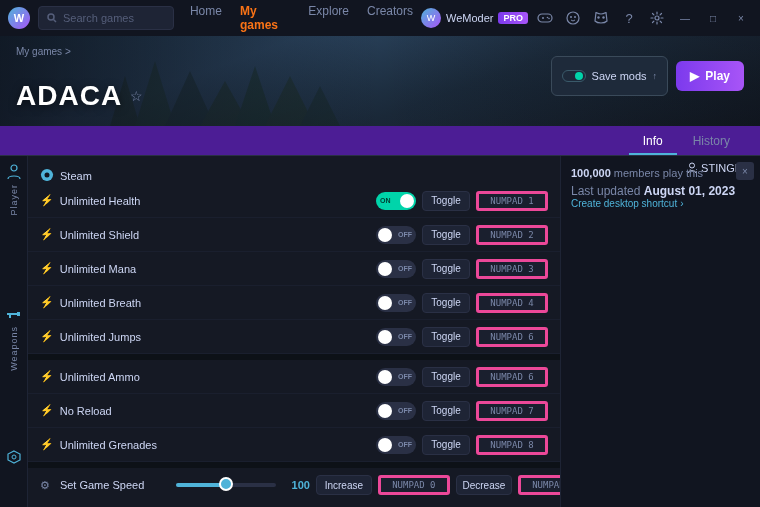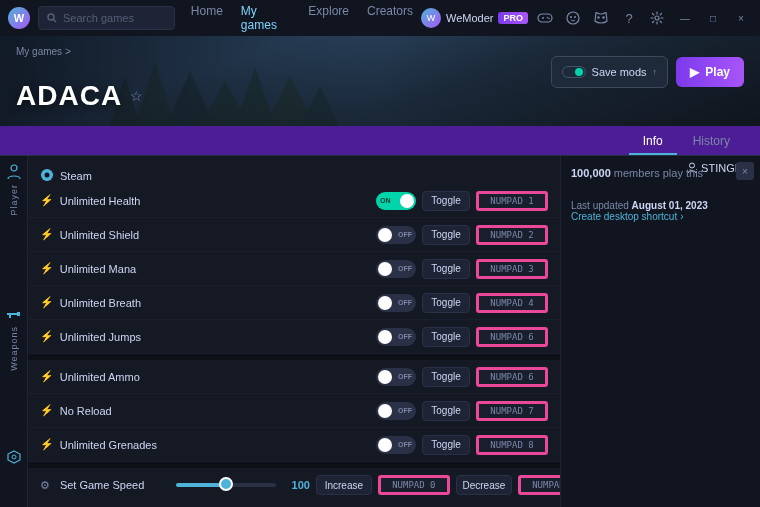--- a/index.html
+++ b/index.html
@@ -53,22 +53,22 @@
       display: flex;
       gap: 18px;
       margin-left: 8px;
     }
     .nav-link {
       color: #7a87a8;
       font-size: 12px;
       cursor: pointer;
     }
     .nav-link.active {
-      color: #7dd3fc;
-      font-weight: 400;
+      color: #f97316;
+      font-weight: 700;
     }
     .titlebar-right {
       margin-left: auto;
       display: flex;
       align-items: center;
       gap: 6px;
     }
     .wemodder-badge {
       display: flex;
       align-items: center;
@@ -156,21 +156,21 @@
       top: 20px;
       right: 16px;
       display: flex;
       align-items: center;
       gap: 8px;
     }
     .save-mods-btn {
       background: #1e2a3a;
       border: 1px solid #3a4a5a;
       border-radius: 6px;
-      height: 32px;
+      height: 40px;
       padding: 0 10px;
       display: flex;
       align-items: center;
       gap: 6px;
       font-size: 11px;
       color: #cdd6f4;
       cursor: pointer;
     }
     .play-btn {
       background: linear-gradient(90deg, #7c3aed, #a855f7);
@@ -407,23 +407,23 @@
     .info-author {
       display: flex;
       align-items: center;
       gap: 4px;
       font-size: 11px;
       color: #cdd6f4;
       float: right;
       margin-top: -18px;
     }
     .info-updated {
-      font-size: 10px;
-      color: #7a87a8;
-      margin-top: 20px;
+      font-size: 12px;
+      color: #7a87a8;
+      margin-top: 4px;
       clear: both;
     }
     .info-updated strong { color: #cdd6f4; }
     .info-shortcut {
       font-size: 10px;
       color: #4fb3d9;
       cursor: pointer;
       display: flex;
       align-items: center;
       gap: 3px;

